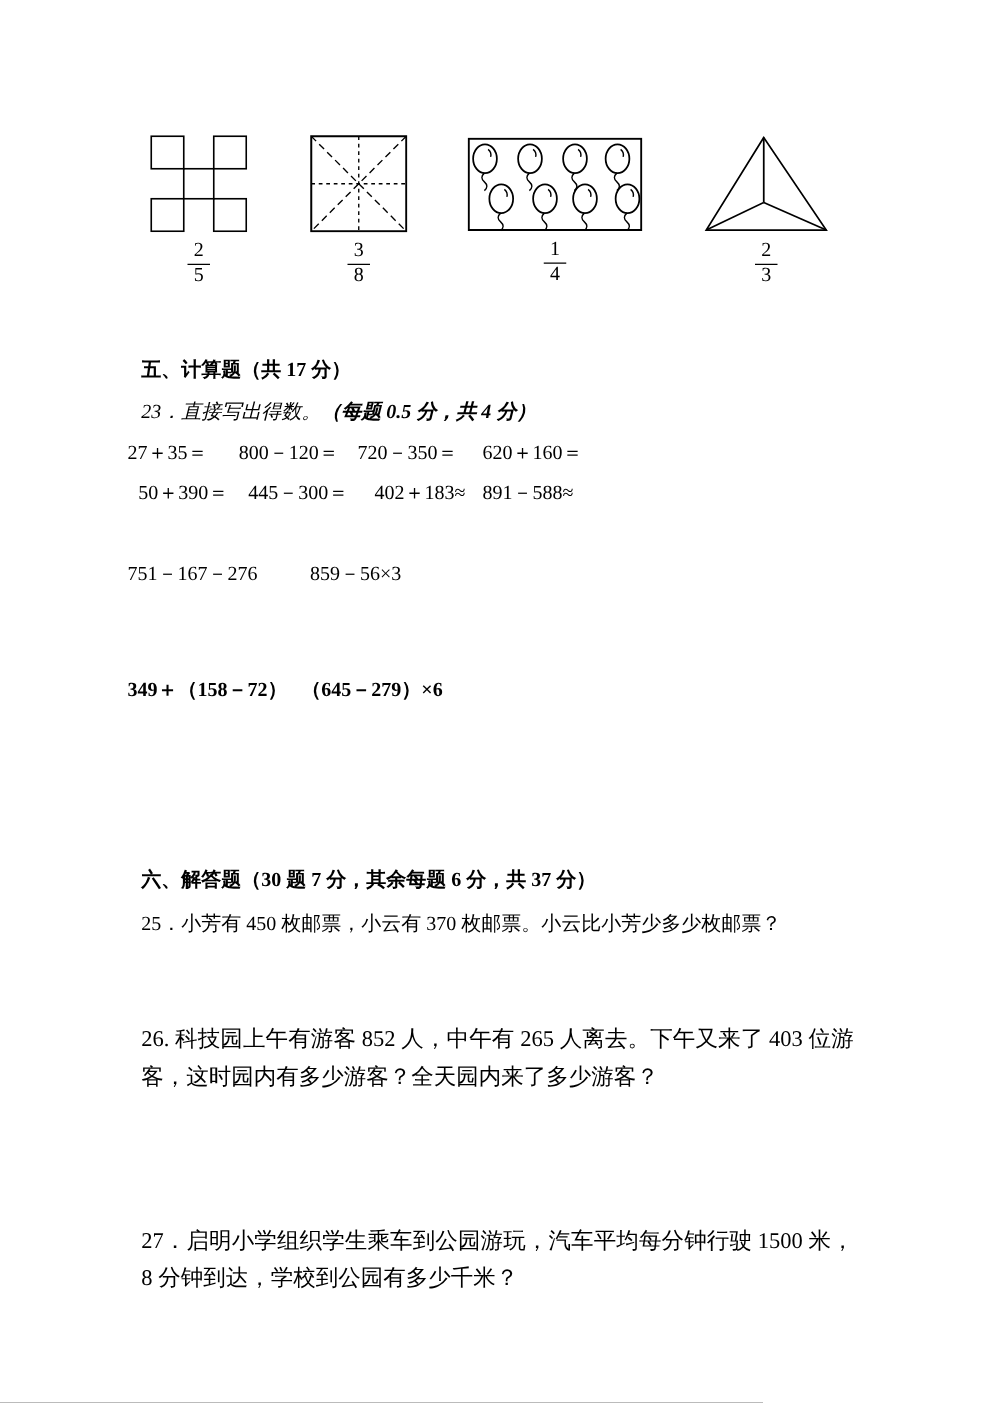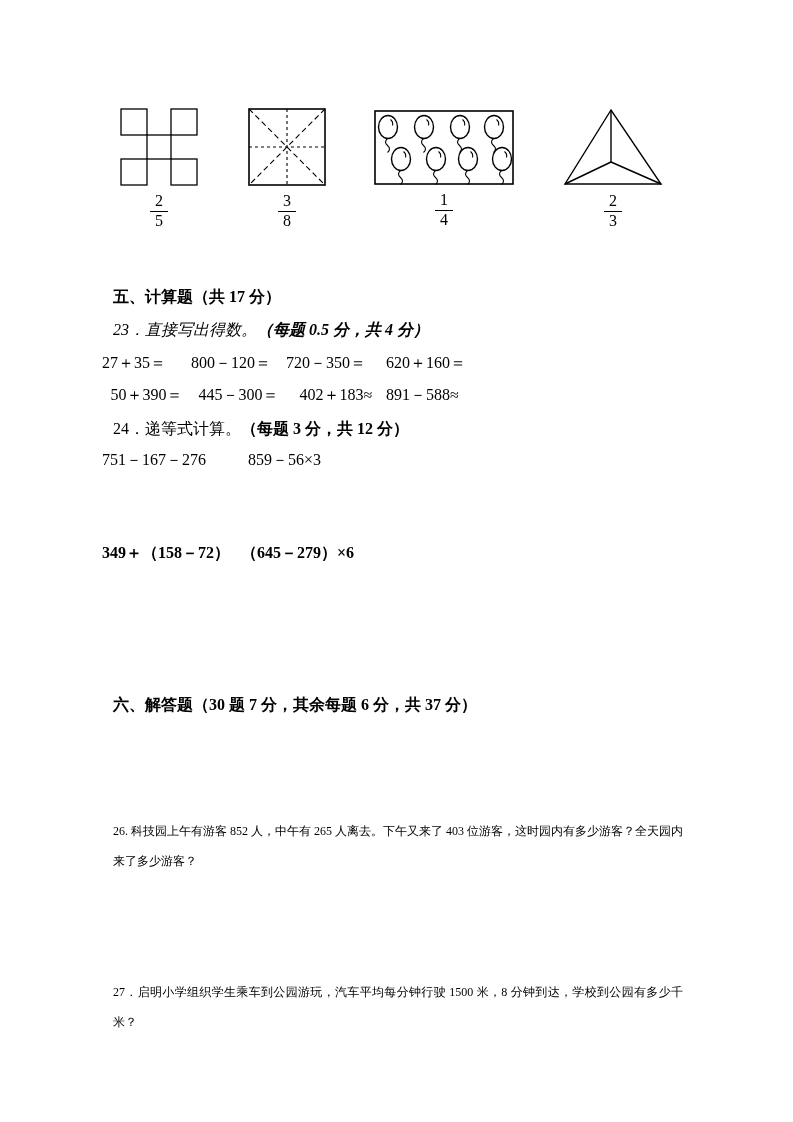--- a/index.html
+++ b/index.html
@@ -18,21 +18,21 @@
     left: 113px;
     width: 572px;
     font-size: 16px;
     line-height: 16px;
     white-space: nowrap;
   }
   .para {
     position: absolute;
     left: 113px;
     width: 570px;
-    font-size: 12px;
+    font-size: 18px;
     line-height: 30px;
     white-space: normal;
     text-align: justify;
   }
   .bold { font-weight: bold; }
   .eqrow {
     position: absolute;
     left: 102px;
     display: grid;
     font-size: 16px;
@@ -144,34 +144,32 @@
     <span>620＋160＝</span>
   </div>
 
   <div class="eqrow q23" style="top:387px;text-align:center;">
     <span>50＋390＝</span>
     <span>445－300＝</span>
     <span>402＋183≈</span>
     <span>891－588≈</span>
   </div>
 
-  <div class="line" style="top:421px;">
-    <span>24．递等式计算。</span><span class="bold">（每题 3 分，共 12 分）</span>
-  </div>
 
   <div class="eqrow q24a" style="top:452px;">
     <span>751－167－276</span>
     <span>859－56×3</span>
   </div>
 
   <div class="eqrow q24b" style="top:545px;font-weight:bold;">
     <span>349＋（158－72）</span>
     <span>（645－279）×6</span>
   </div>
 
   <div class="line bold" style="top:697px;">六、解答题（30 题 7 分，其余每题 6 分，共 37 分）</div>
 
+  <div class="line" style="top:732px;">25．小芳有 450 枚邮票，小云有 370 枚邮票。小云比小芳少多少枚邮票？</div>
 
   <div class="para" style="top:816px;">26. 科技园上午有游客 852 人，中午有 265 人离去。下午又来了 403 位游客，这时园内有多少游客？全天园内来了多少游客？</div>
 
   <div class="para" style="top:977px;">27．启明小学组织学生乘车到公园游玩，汽车平均每分钟行驶 1500 米，8 分钟到达，学校到公园有多少千米？</div>
 
 </div>
 
 </body></html>

